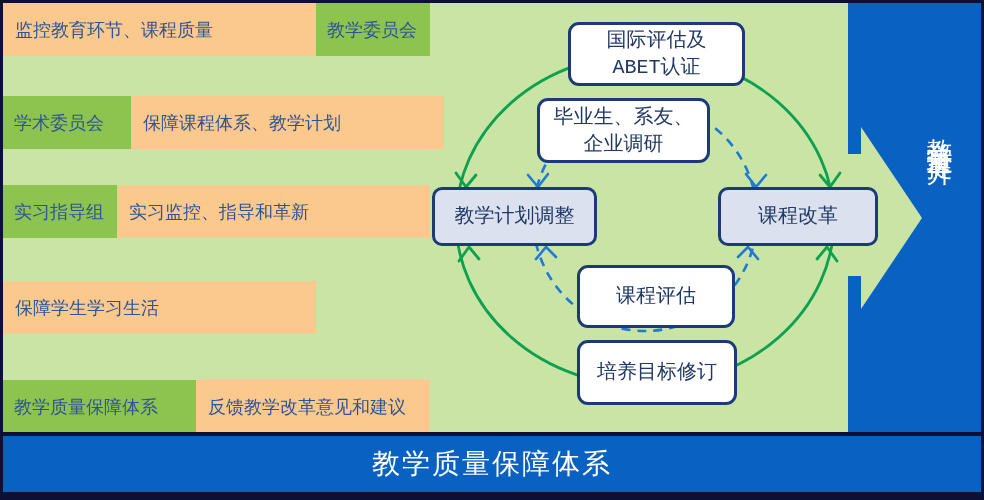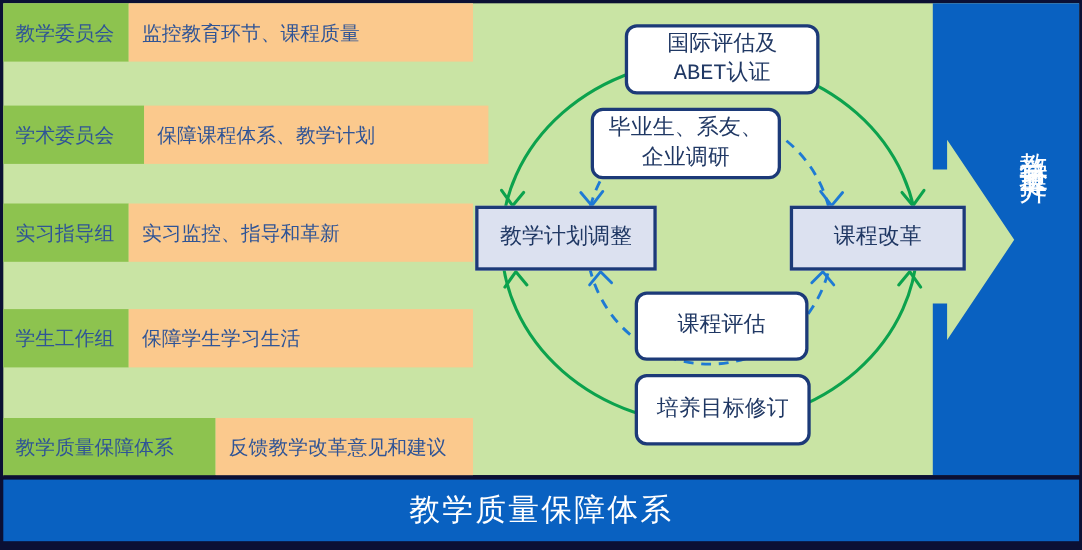--- a/index.html
+++ b/index.html
@@ -28,21 +28,21 @@
   .cell.green{background:#8dc34f;padding-left:11px;}
   .cell.orange{background:#fbc98d;padding-left:12px;}
   .row-text{color:#2f5496;font-size:18px;white-space:nowrap;}
   
   .dbox{
     position:absolute;border:3px solid #1c3a78;color:#203864;
     display:flex;flex-direction:column;align-items:center;justify-content:center;
     text-align:center;font-size:20px;line-height:1.35;font-family:Liberation Mono, monospace;
   }
   .dbox.rounded{background:#ffffff;border-radius:11px;}
-  .dbox.square{background:#dce1f0;border-radius:0;}
+  .dbox.square{background:#dce1f0;border-radius:10px;}
   svg.overlay{position:absolute;left:0;top:0;pointer-events:none;}
 </style>
 </head>
 <body>
 
 <div class="stage">
 
   <div class="canvas"></div>
 
   <div class="right-panel"></div>
@@ -59,47 +59,44 @@
     </g>
     <g fill="none" stroke="#1e7ad4" stroke-width="2.6" stroke-linecap="round" stroke-linejoin="round">
       <polyline points="528,175 538,187 548,174"></polyline>
       <polyline points="536,259 546,247 556,257"></polyline>
       <polyline points="746,174 756,187 766,175"></polyline>
       <polyline points="738,257 748,247 758,259"></polyline>
     </g>
   </svg>
 
   <div class="row" style="top:3px;">
+    <div class="cell orange" style="width:313px;">
+      <span class="row-text">监控教育环节、课程质量</span>
+      </div>
     <div class="cell green" style="width:114px;">
       <span class="row-text">教学委员会</span>
-      </div>
-    <div class="cell orange" style="width:313px;">
-      <span class="row-text">监控教育环节、课程质量</span>
       </div>
   </div>
   <div class="row" style="top:96px;">
     <div class="cell green" style="width:128px;">
       <span class="row-text">学术委员会</span>
       </div>
     <div class="cell orange" style="width:313px;">
       <span class="row-text">保障课程体系、教学计划</span>
       </div>
   </div>
   <div class="row" style="top:185px;">
     <div class="cell green" style="width:114px;text-align:right;">
       <span class="row-text">实习指导组</span>
       </div>
     <div class="cell orange" style="width:313px;">
       <span class="row-text">实习监控、指导和革新</span>
       </div>
   </div>
   <div class="row" style="top:281px;">
-    <div class="cell green" style="width:114px;">
-      <span class="row-text">学生工作组</span>
-      </div>
     <div class="cell orange" style="width:313px;">
       <span class="row-text">保障学生学习生活</span>
       </div>
   </div>
   <div class="row" style="top:380px;">
     <div class="cell green" style="width:193px;">
       <span class="row-text">教学质量保障体系</span>
       </div>
     <div class="cell orange" style="width:234px;">
       <span class="row-text">反馈教学改革意见和建议</span>

